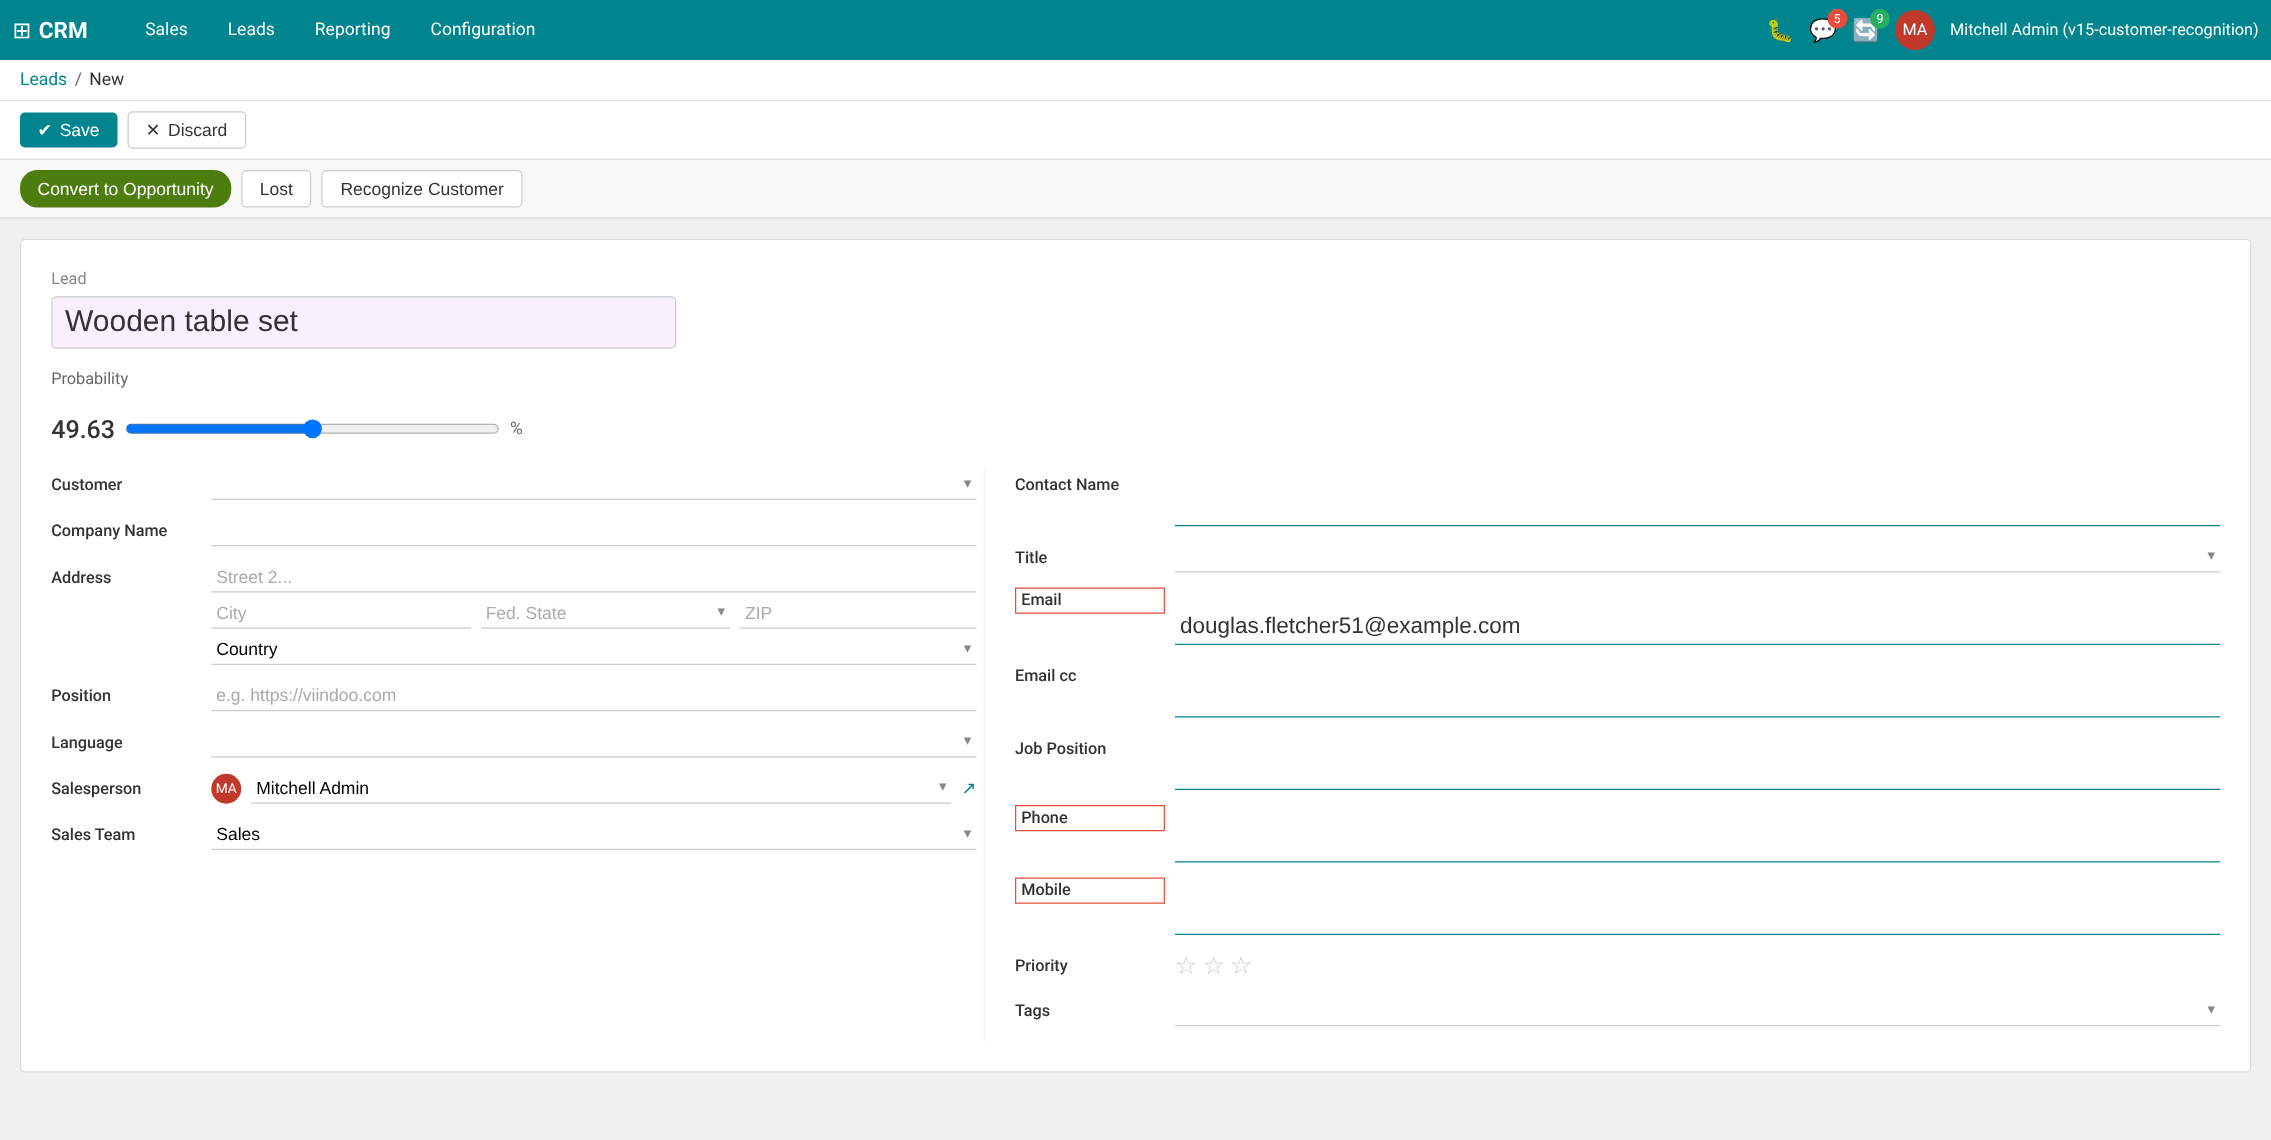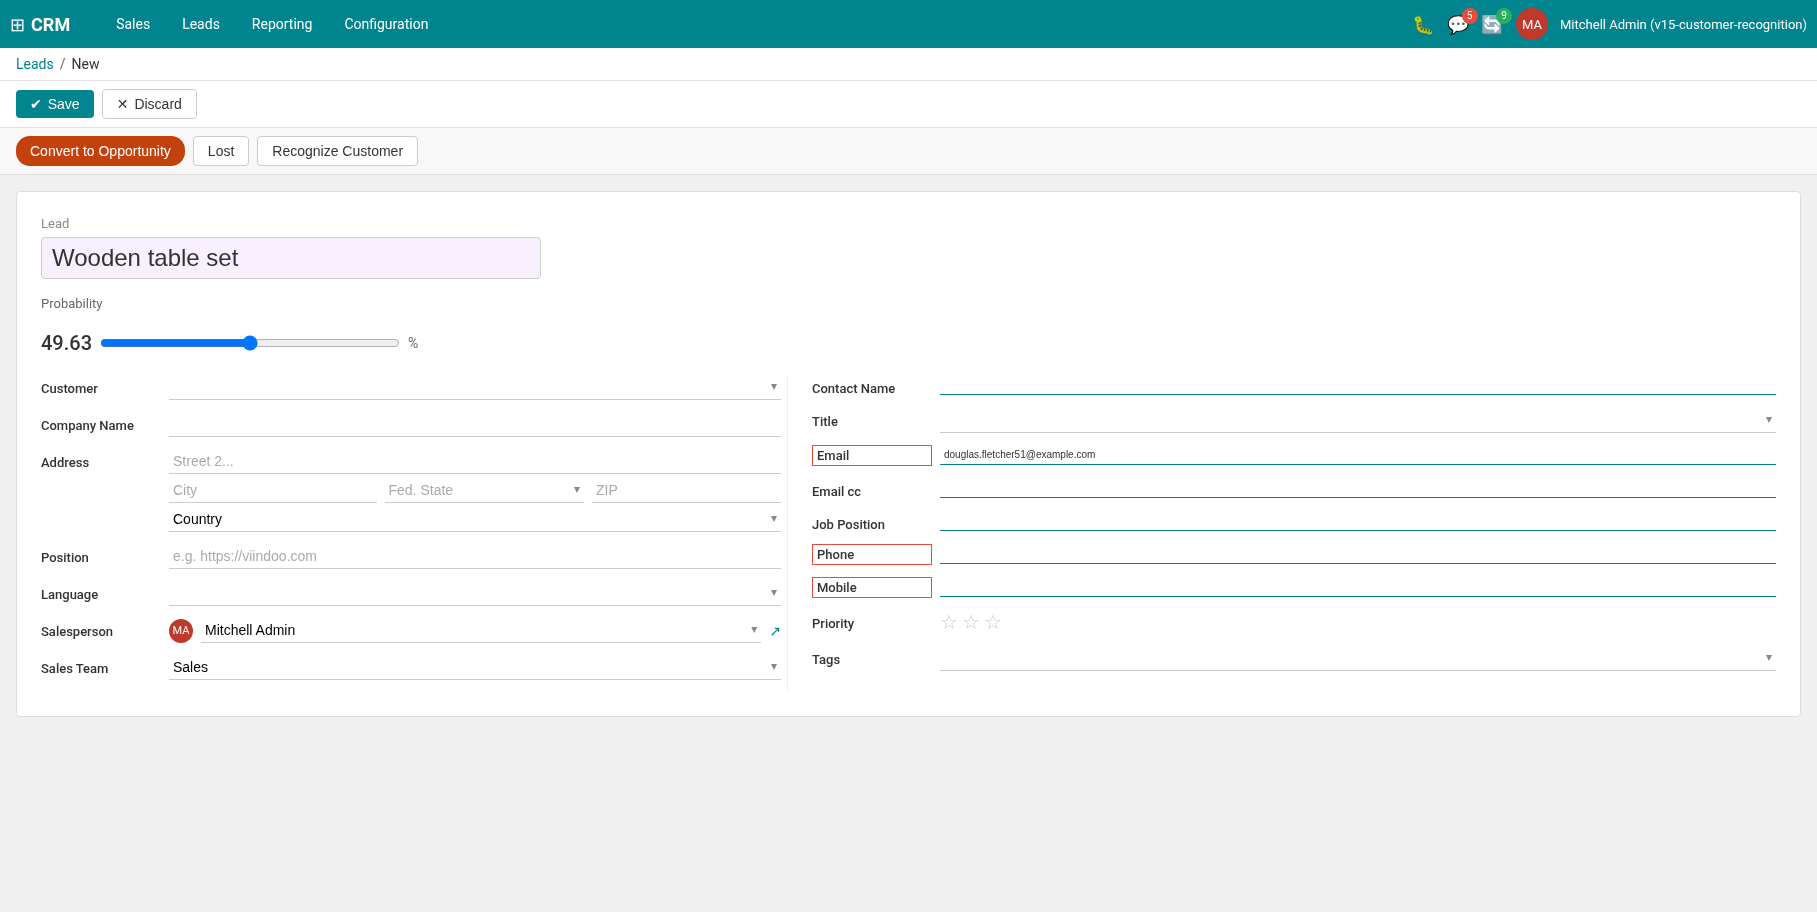--- a/index.html
+++ b/index.html
@@ -77,21 +77,21 @@
     
     .custom-bar {
       background: #f8f8f8;
       padding: 8px 16px;
       display: flex;
       align-items: center;
       gap: 8px;
       border-bottom: 1px solid #ddd;
     }
     .btn-convert {
-      background: #c2410c;
+      background: #4d7c0f;
       color: white;
       border: none;
       padding: 7px 14px;
       border-radius: 14px;
       cursor: pointer;
       font-size: 14px;
     }
     .btn-lost {
       background: white;
       color: #333;
@@ -226,23 +226,24 @@
       color: #333;
       font-weight: 500;
       padding-top: 6px;
     }
     .right-control { flex: 1; }
     .right-input {
       width: 100%;
       border: none;
       border-bottom: 1px solid #00848e;
       padding: 4px;
-      font-size: 10px;
+      font-size: 18px;
       color: #333;
       background: transparent;
+      margin-top: 16px;
     }
 
     
     .field-highlighted {
       border: 1.5px solid #e74c3c !important;
       padding: 2px 4px;
     }
 
     
     .salesperson-wrapper {

